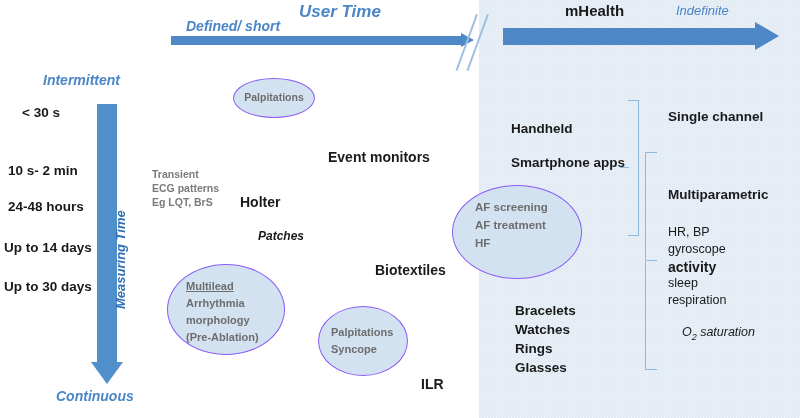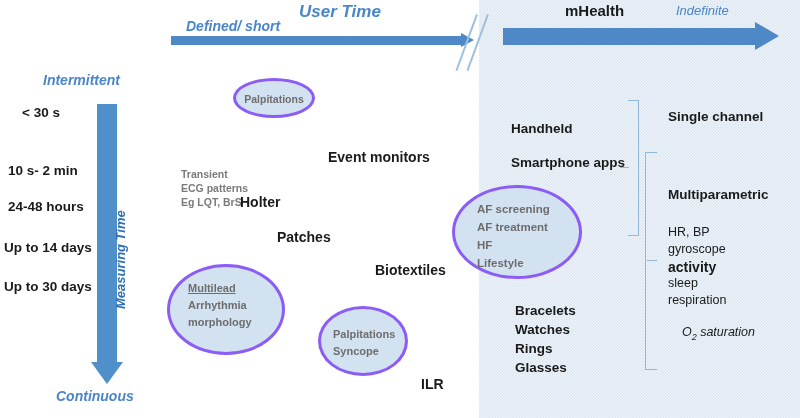--- a/index.html
+++ b/index.html
@@ -16,34 +16,34 @@
       linear-gradient(45deg, rgba(255,255,255,.55) 25%, transparent 25%, transparent 75%, rgba(255,255,255,.55) 75%);
     background-size:3px 3px;
     background-position:0 0, 1.5px 1.5px;
   }
 
   
   .txt{position:absolute;white-space:pre;line-height:1.18;}
   .blue-italic{color:#4a86c8;font-style:italic;font-weight:bold;}
   .bold-black{color:#1a1a1a;font-weight:bold;}
   .plain-black{color:#1a1a1a;font-weight:bold;}
-  .grey-light{color:#7a7a7a;font-weight:bold;margin-left:29px;}
+  .grey-light{color:#7a7a7a;font-weight:bold;}
 
   
   .harrow-body{position:absolute;background:#4f88c6;}
   .harrow-head{position:absolute;width:0;height:0;border-style:solid;}
 
   
   .varrow-body{position:absolute;background:#4f8fca;}
   .varrow-head{position:absolute;width:0;height:0;border-style:solid;}
   .vlabel{position:absolute;color:#2f6fb5;font-style:italic;font-weight:bold;
           transform:rotate(-90deg);transform-origin:left top;white-space:nowrap;}
 
   
-  .ellipse{position:absolute;border:3px solid #8b5cf6;background:#d3e2f0;
+  .ellipse{position:absolute;border:1px solid #8b5cf6;background:#d3e2f0;
            border-radius:50%;box-sizing:border-box;}
   .ellipse .lbl{position:absolute;left:0;right:0;text-align:center;
                 color:#6d6d6d;font-weight:bold;line-height:1.30;}
   .ellipse .lbl.leftal{text-align:left;}
 
   
   .brk{position:absolute;border-color:#8fb8db;border-style:solid;border-width:0;
        box-sizing:border-box;}
 
   
@@ -85,44 +85,44 @@
   <div class="txt plain-black" style="left:8px;top:199px;font-size:13.5px;">24-48 hours</div>
   <div class="txt plain-black" style="left:4px;top:240px;font-size:13.5px;">Up to 14 days</div>
   <div class="txt plain-black" style="left:4px;top:279px;font-size:13.5px;">Up to 30 days</div>
 
   <div class="txt grey-light" style="left:152px;top:168px;font-size:10.5px;">Transient</div>
   <div class="txt grey-light" style="left:152px;top:182px;font-size:10.5px;">ECG patterns</div>
   <div class="txt grey-light" style="left:152px;top:196px;font-size:10.5px;">Eg LQT, BrS</div>
 
   <div class="txt bold-black" style="left:328px;top:109px;font-size:14px;margin-top:40px;">Event monitors</div>
   <div class="txt bold-black" style="left:240px;top:194px;font-size:14px;">Holter</div>
-  <div class="txt bold-black" style="left:277px;top:229px;font-size:14px;">Patches</div>
+  <div class="txt bold-black" style="left:258px;top:229px;font-size:12px;font-style:italic;">Patches</div>
   <div class="txt bold-black" style="left:328px;top:262px;font-size:14px;padding-left:47px;">Biotextiles</div>
   <div class="txt bold-black" style="left:421px;top:376px;font-size:14px;">ILR</div>
 
   <div class="ellipse" style="left:233px;top:78px;width:82px;height:40px;">
     <div class="lbl" style="top:12px;font-size:10.5px;">Palpitations</div>
   </div>
 
   <div class="ellipse" style="left:167px;top:264px;width:118px;height:91px;">
     <div class="lbl leftal" style="top:14px;left:18px;font-size:11px;text-decoration:underline;">Multilead</div>
     <div class="lbl leftal" style="top:31px;left:18px;font-size:11px;">Arrhythmia</div>
     <div class="lbl leftal" style="top:48px;left:18px;font-size:11px;">morphology</div>
+    <div class="lbl leftal" style="top:65px;left:18px;font-size:11px;">(Pre-Ablation)</div>
   </div>
 
   <div class="ellipse" style="left:318px;top:306px;width:90px;height:70px;">
     <div class="lbl leftal" style="top:18px;left:12px;font-size:11px;">Palpitations</div>
     <div class="lbl leftal" style="top:35px;left:12px;font-size:11px;">Syncope</div>
   </div>
 
   <div class="ellipse" style="left:452px;top:185px;width:130px;height:94px;">
     <div class="lbl leftal" style="top:14px;left:22px;font-size:11.5px;">AF screening</div>
     <div class="lbl leftal" style="top:32px;left:22px;font-size:11.5px;">AF treatment</div>
     <div class="lbl leftal" style="top:50px;left:22px;font-size:11.5px;">HF</div>
-    <div class="lbl leftal" style="top:68px;left:22px;font-size:11.5px;">Lifestyle</div>
   </div>
 
   <div class="txt bold-black" style="left:511px;top:121px;font-size:13.5px;">Handheld</div>
   <div class="txt bold-black" style="left:511px;top:155px;font-size:13.5px;">Smartphone apps</div>
   <div class="txt bold-black" style="left:515px;top:303px;font-size:13.5px;">Bracelets</div>
   <div class="txt bold-black" style="left:515px;top:322px;font-size:13.5px;">Watches</div>
   <div class="txt bold-black" style="left:515px;top:341px;font-size:13.5px;">Rings</div>
   <div class="txt bold-black" style="left:515px;top:360px;font-size:13.5px;">Glasses</div>
 
   <div class="brk" style="left:628px;top:100px;width:11px;height:136px;

